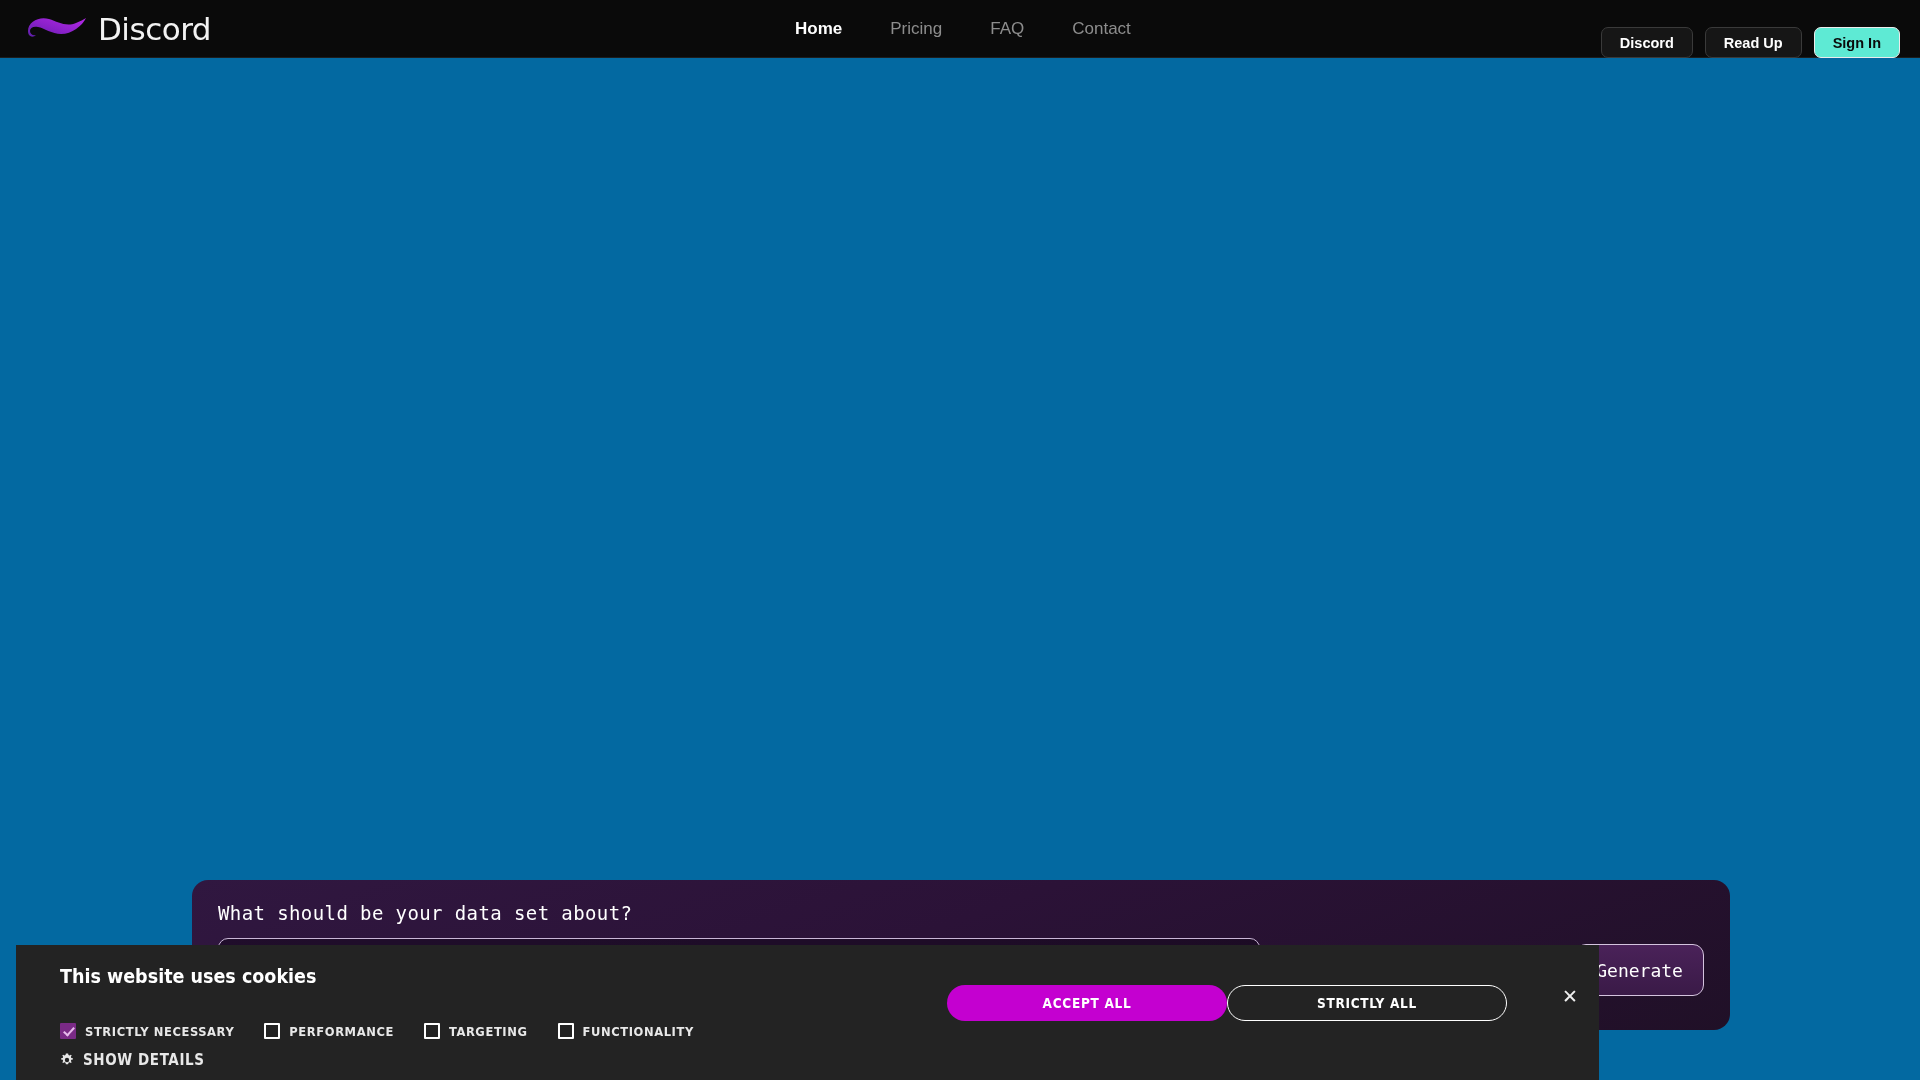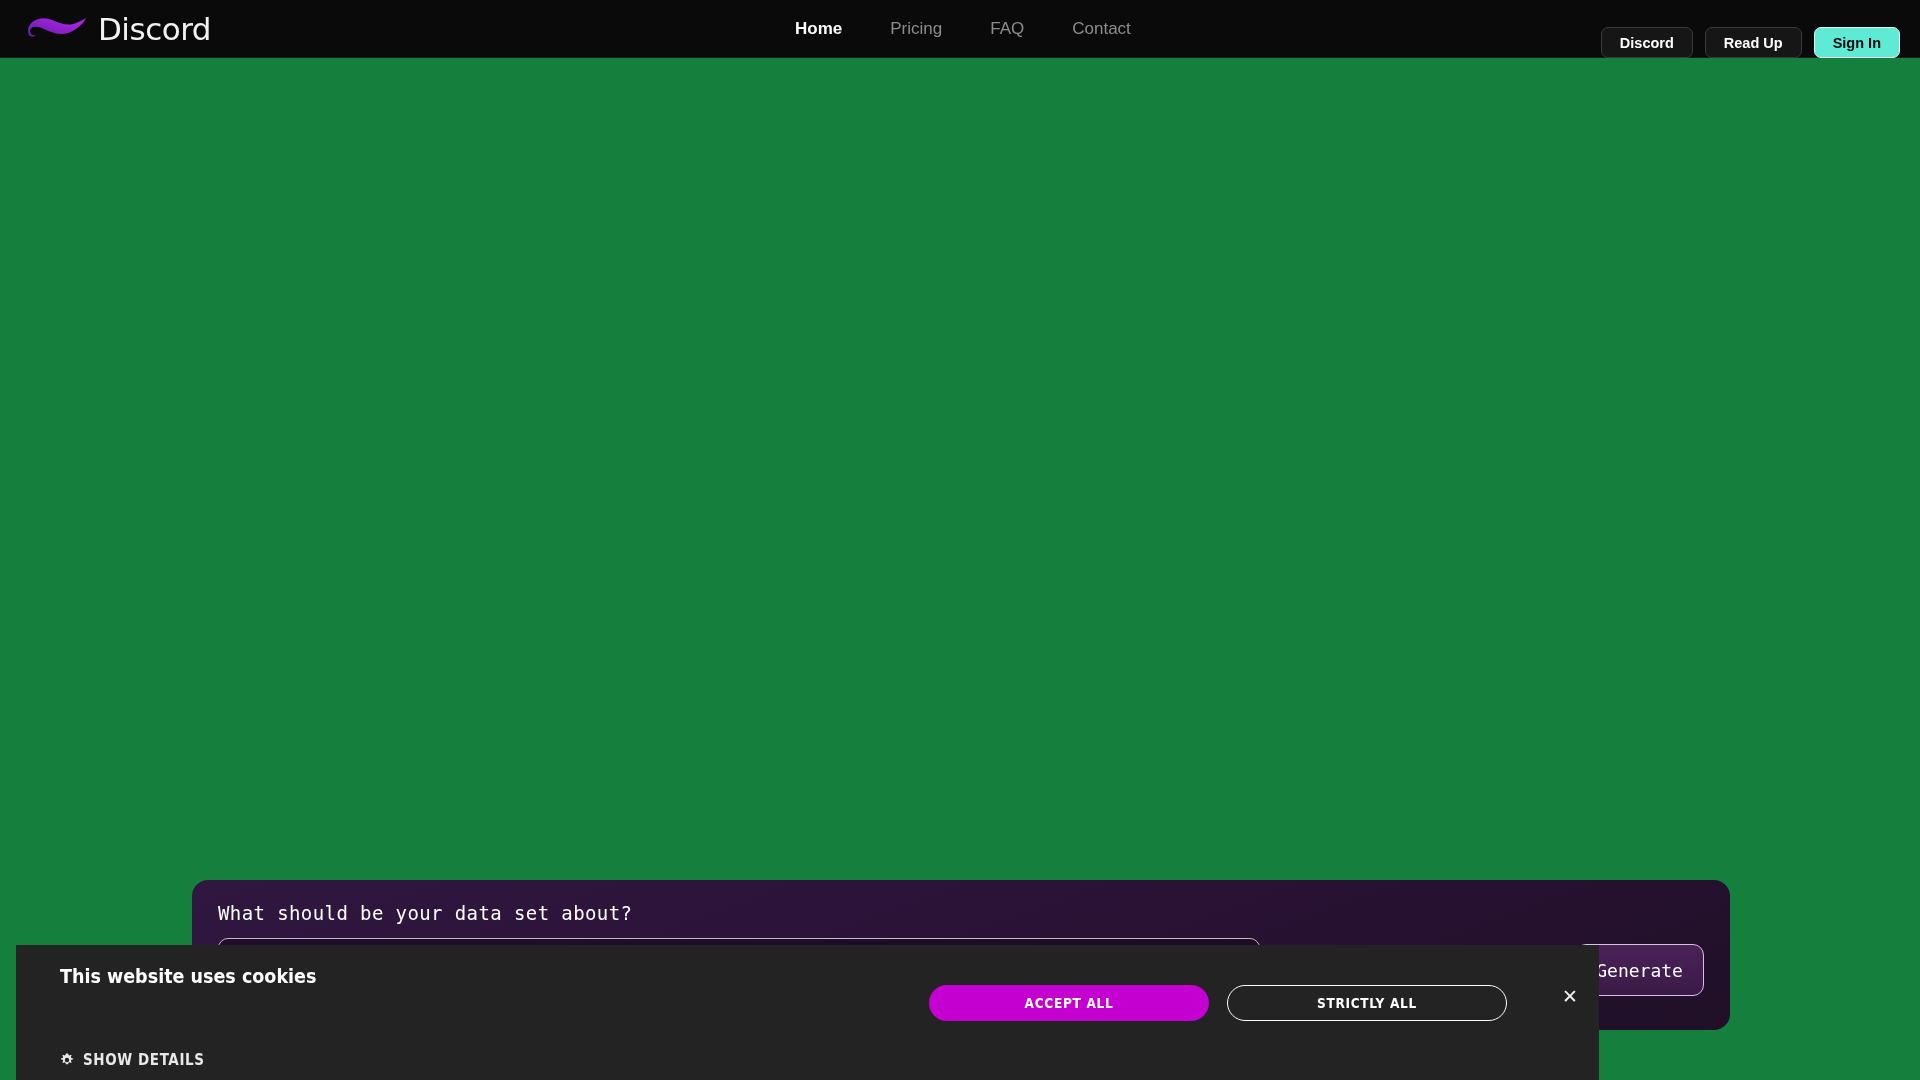--- a/index.html
+++ b/index.html
@@ -83,21 +83,21 @@
     border: 1px solid #3a3a3a;
     color: #ffffff;
   }
   .hbtn.light {
     background: #5eead4;
     border: 1px solid #ececec;
     color: #0a0a0a;
   }
 
   
-  .main { position: absolute; top: 58px; left: 0; width: 1920px; height: 1022px; background: #15803d; padding-left: 8px; }
+  .main { position: absolute; top: 58px; left: 0; width: 1920px; height: 1022px; background: #0369a1; padding-left: 8px; }
 
   .prompt-panel {
     position: absolute;
     left: 192px;
     top: 822px;
     width: 1538px;
     height: 150px;
     background: linear-gradient(160deg, #301740 0%, #2b1237 45%, #201027 100%);
     border-radius: 16px;
     padding: 22px 26px;
@@ -254,21 +254,20 @@
     letter-spacing: 0.6px;
     font-family: "DejaVu Sans Condensed", "Liberation Sans", sans-serif;
   }
 
   .cookie-actions {
     position: absolute;
     right: 92px;
     top: 40px;
     display: flex;
     align-items: center;
-    gap: 18px;
   }
   .cbtn {
     height: 36px;
     border-radius: 20px;
     font-size: 13.5px;
     font-weight: bold;
     letter-spacing: 0.7px;
     display: flex;
     align-items: center;
     justify-content: center;
@@ -355,20 +354,38 @@
     </div>
   </div>
 
 </div>
 
 <div class="cookie-banner">
 
   <div class="cookie-title">This website uses cookies</div>
 
 
+  <div class="cookie-cats">
+    <div class="cat">
+      <div class="cat-box checked"></div>
+      <div class="cat-label">STRICTLY NECESSARY</div>
+    </div>
+    <div class="cat">
+      <div class="cat-box"></div>
+      <div class="cat-label">PERFORMANCE</div>
+    </div>
+    <div class="cat">
+      <div class="cat-box"></div>
+      <div class="cat-label">TARGETING</div>
+    </div>
+    <div class="cat">
+      <div class="cat-box"></div>
+      <div class="cat-label">FUNCTIONALITY</div>
+    </div>
+  </div>
 
   <div class="show-details">
     <span>
       <svg class="gear-icon" viewBox="0 0 20 20" xmlns="http://www.w3.org/2000/svg">
         <path fill="#e8e8e8" d="M10 0.8 l1.6 0 0.5 2.2 1.6 0.7 1.9-1.2 1.1 1.1 -1.2 1.9 0.7 1.6 2.2 0.5 0 1.6 -2.2 0.5 -0.7 1.6 1.2 1.9 -1.1 1.1 -1.9-1.2 -1.6 0.7 -0.5 2.2 -1.6 0 -1.6 0 -0.5-2.2 -1.6-0.7 -1.9 1.2 -1.1-1.1 1.2-1.9 -0.7-1.6 -2.2-0.5 0-1.6 2.2-0.5 0.7-1.6 -1.2-1.9 1.1-1.1 1.9 1.2 1.6-0.7 0.5-2.2 z"></path>
         <circle cx="10" cy="10" r="3.1" fill="#232323"></circle>
       </svg>
     </span>
     <span class="show-details-label">SHOW DETAILS</span>
   </div>

